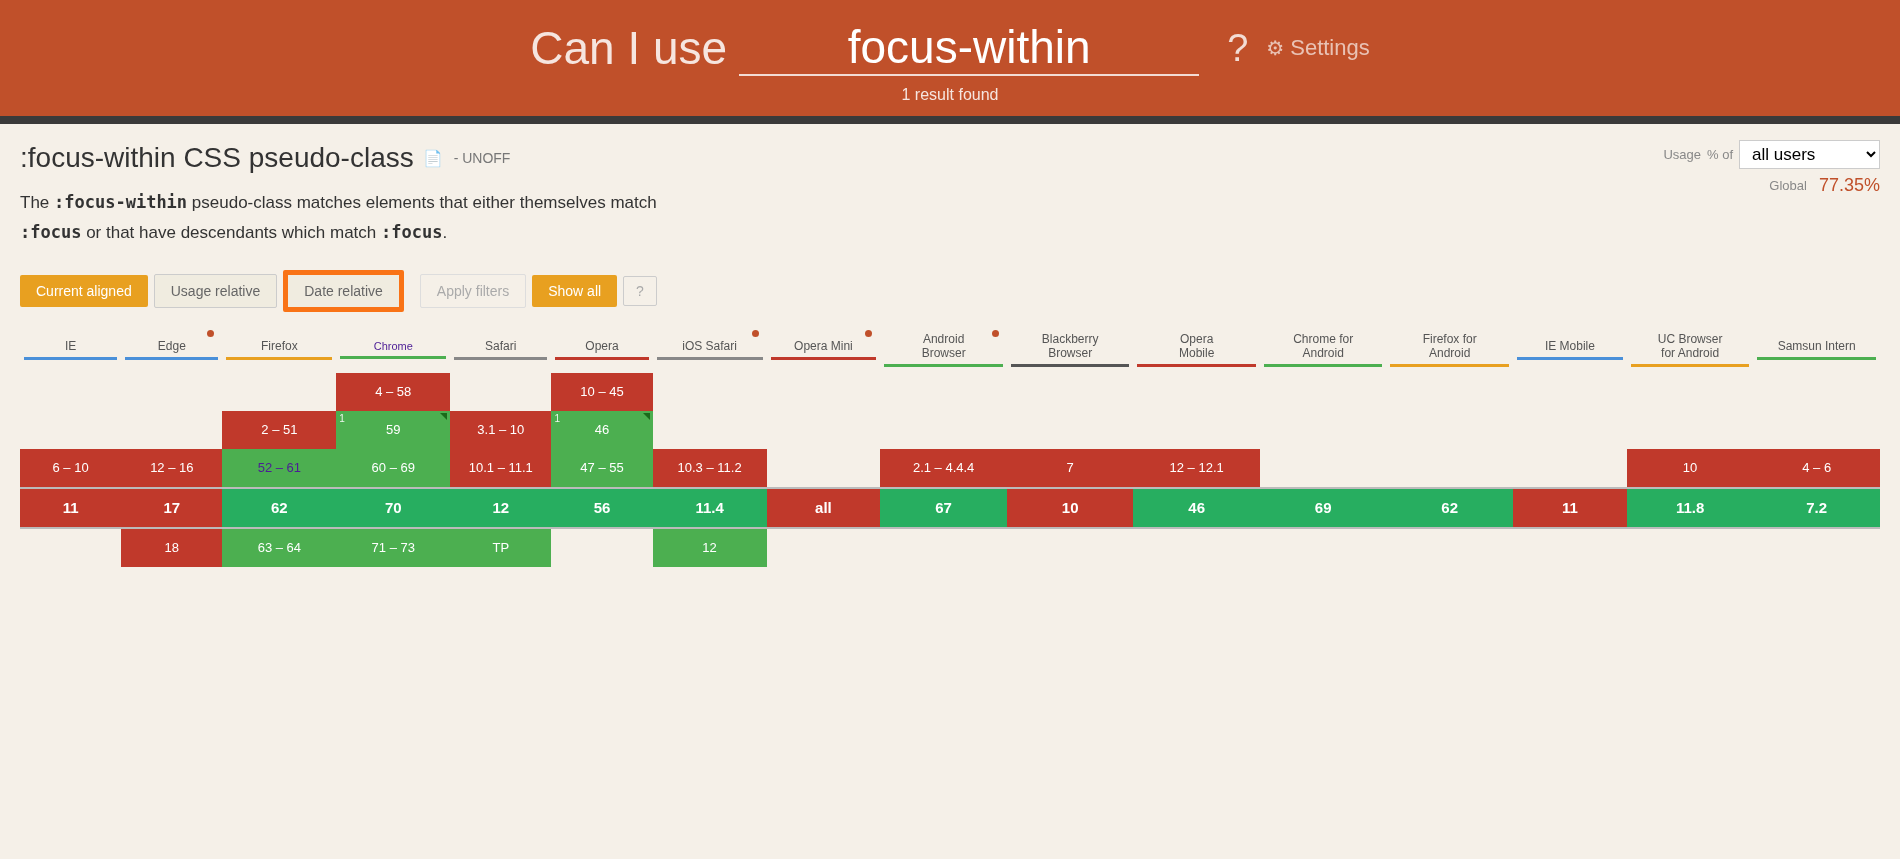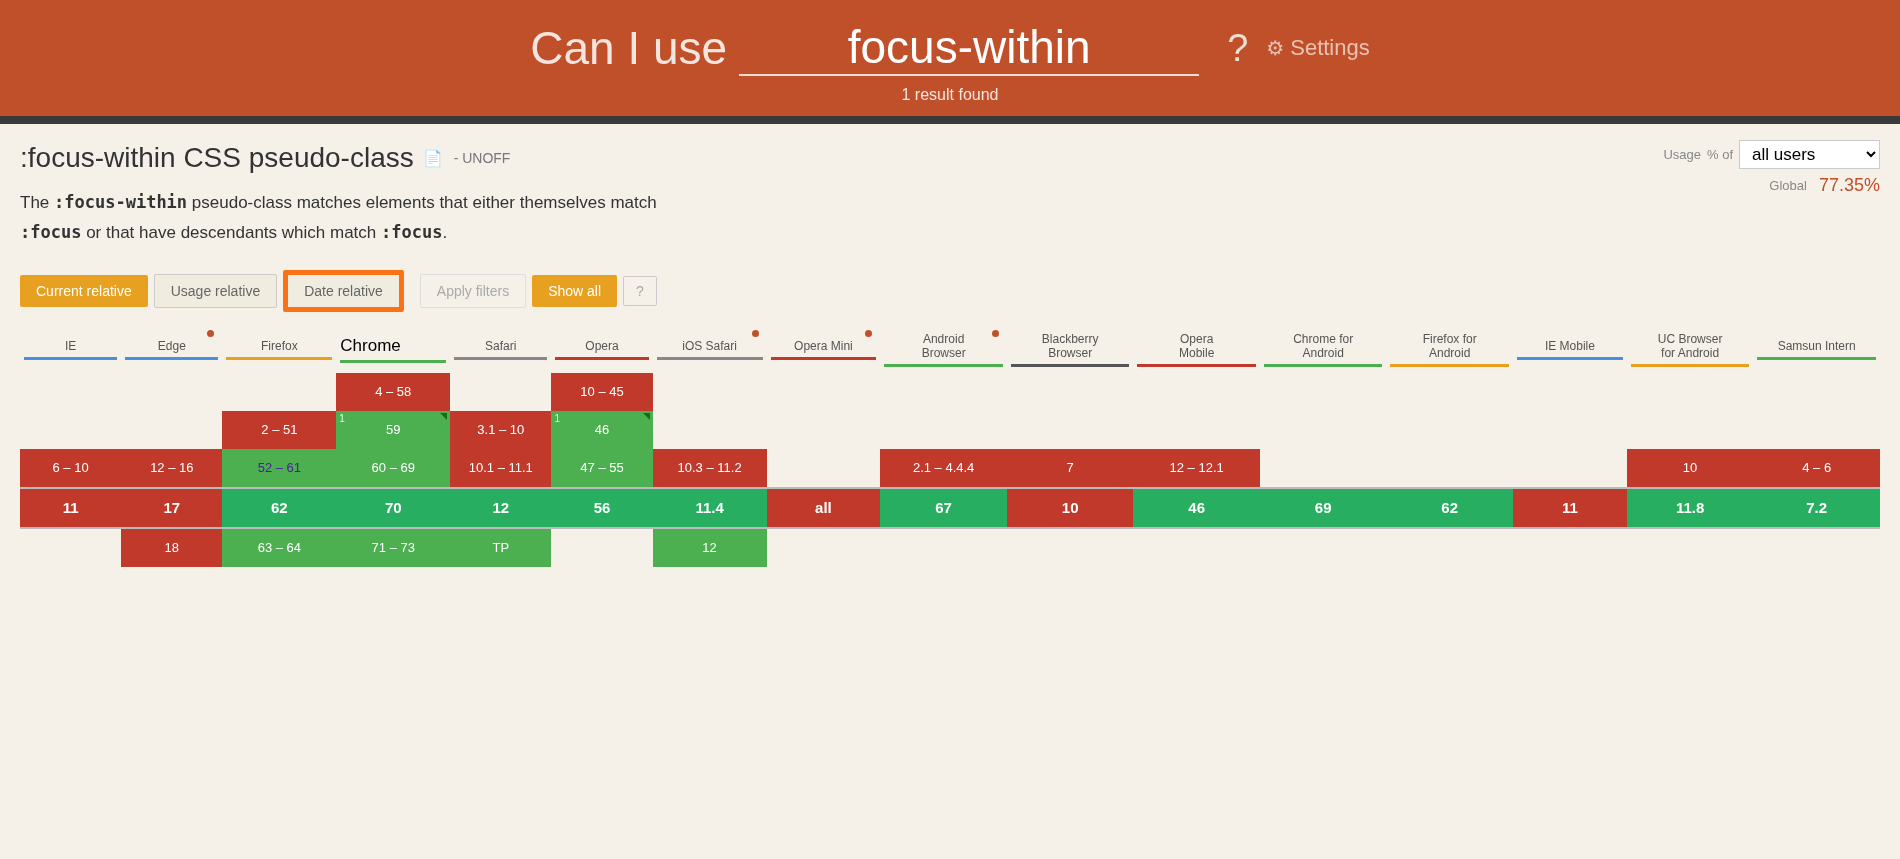--- a/index.html
+++ b/index.html
@@ -59,21 +59,21 @@
     <h1 style="font-size:28px; font-weight:400; color:#333;">:focus-within CSS pseudo-class</h1>
     <span style="font-size:16px; color:#999;">📄</span>
     <span style="font-size:14px; color:#777;">- UNOFF</span>
   </div>
 
   <div style="font-size:17px; line-height:1.7; margin-bottom:22px; max-width:700px;">
     The <code style="font-family:monospace; font-weight:bold;">:focus-within</code> pseudo-class matches elements that either themselves match <code style="font-family:monospace; font-weight:bold;">:focus</code> or that have descendants which match <code style="font-family:monospace; font-weight:bold;">:focus</code>.
   </div>
 
   <div style="display:flex; align-items:center; gap:6px; margin-bottom:14px;">
-    <button style="background:#e8a020; color:#fff; border:none; padding:8px 16px; font-size:14px; cursor:pointer; border-radius:2px;">Current relative</button>
+    <button style="background:#e8a020; color:#fff; border:none; padding:8px 16px; font-size:14px; cursor:pointer; border-radius:2px;">Current aligned</button>
     <button style="background:transparent; color:#666; border:1px solid #ccc; padding:8px 16px; font-size:14px; cursor:pointer; border-radius:2px; background:#f0ece0;">Usage relative</button>
     <button style="background:transparent; color:#666; border:5px solid #f97316; padding:8px 16px; font-size:14px; cursor:pointer; border-radius:2px; background:#f0ece0;">Date relative</button>
     <button style="background:transparent; color:#aaa; border:1px solid #ddd; padding:8px 16px; font-size:14px; cursor:pointer; border-radius:2px; margin-left:10px;">Apply filters</button>
     <button style="background:#e8a020; color:#fff; border:none; padding:8px 16px; font-size:14px; cursor:pointer; border-radius:2px;">Show all</button>
     <button style="background:transparent; color:#aaa; border:1px solid #ccc; padding:6px 12px; font-size:14px; cursor:pointer; border-radius:2px;">?</button>
   </div>
 
   <div style="overflow-x:auto;">
     <table style="border-collapse:collapse; min-width:100%;">
       <thead>
@@ -88,21 +88,21 @@
             <span>Edge</span>
             <span style="display:inline-block; width:7px; height:7px; border-radius:50%; background:#c0502a; position:absolute; top:4px; right:8px;"></span>
             <span style="display:block; height:3px; background:#4a90d9; margin-top:4px;"></span>
           </th>
 
           <th style="font-size:12px; font-weight:400; color:#555; text-align:center; padding:6px 4px; min-width:90px;">
             <span>Firefox</span>
             <span style="display:block; height:3px; background:#e8a020; margin-top:4px;"></span>
           </th>
 
-          <th style="font-size:17px; font-weight:400; color:#000000; text-align:left; padding:6px 4px; min-width:90px;">
+          <th style="font-size:11px; font-weight:400; color:#4c1d95; text-align:center; padding:6px 4px; min-width:90px;">
             <span>Chrome</span>
             <span style="display:block; height:3px; background:#4caf50; margin-top:4px;"></span>
           </th>
 
           <th style="font-size:12px; font-weight:400; color:#555; text-align:center; padding:6px 4px; min-width:80px;">
             <span>Safari</span>
             <span style="display:block; height:3px; background:#888; margin-top:4px;"></span>
           </th>
 
           <th style="font-size:12px; font-weight:400; color:#555; text-align:center; padding:6px 4px; min-width:80px;">

